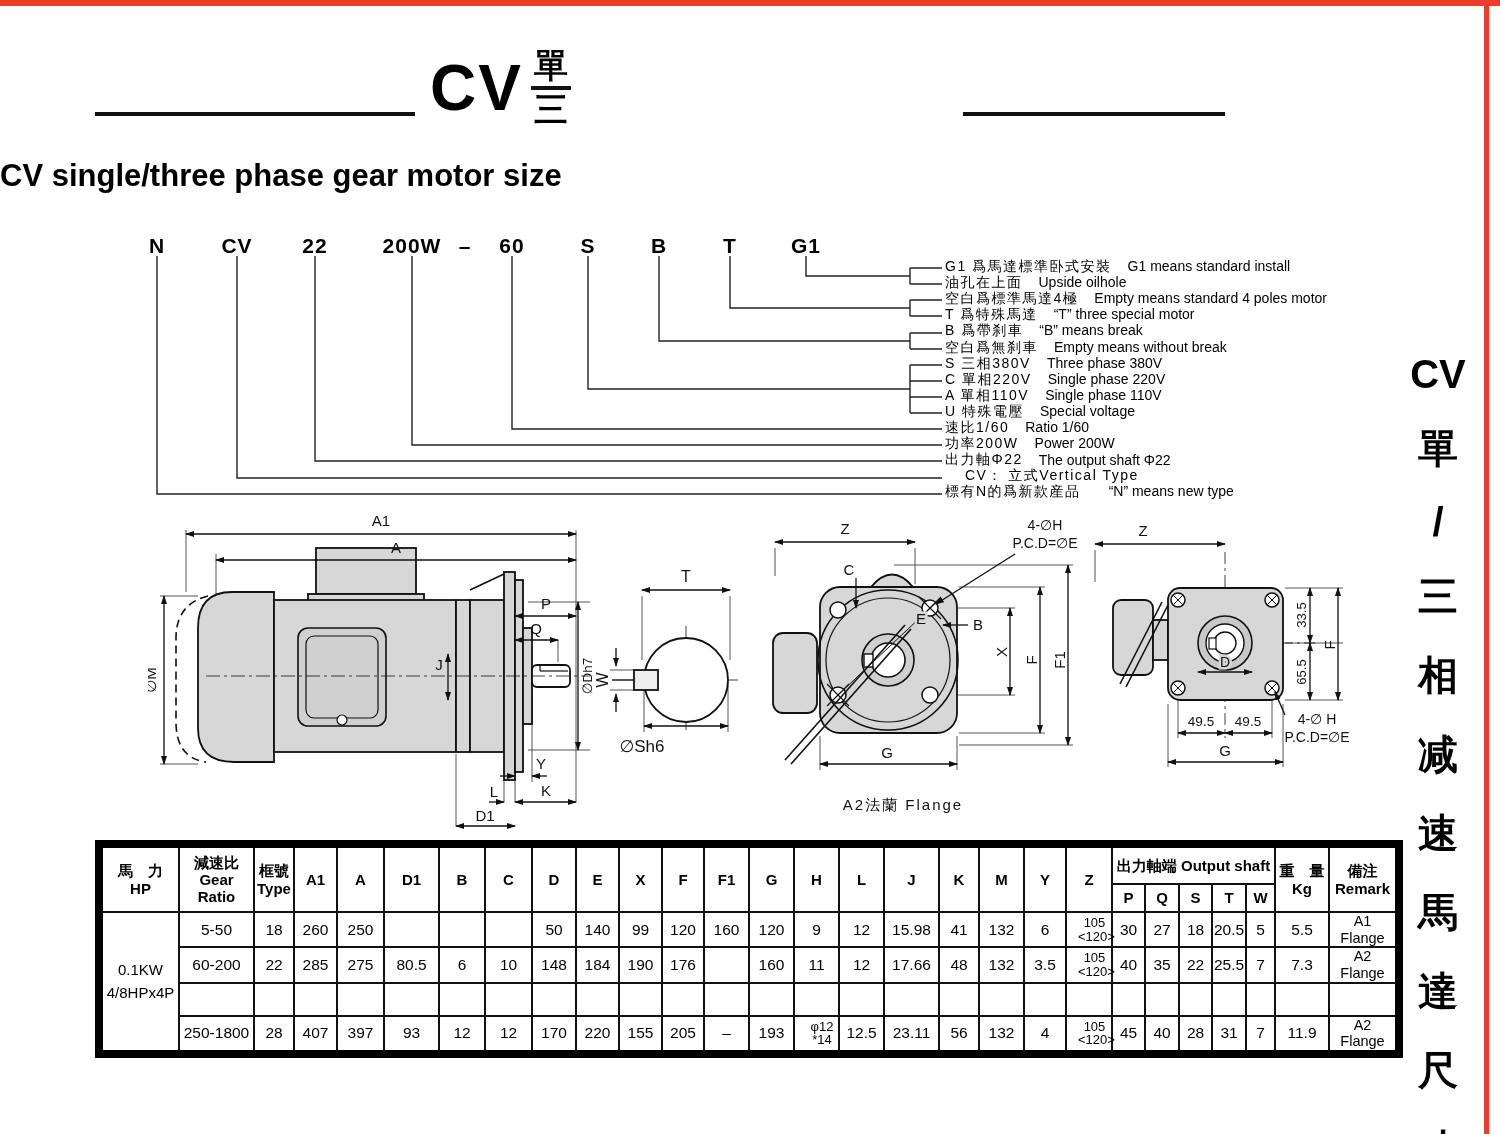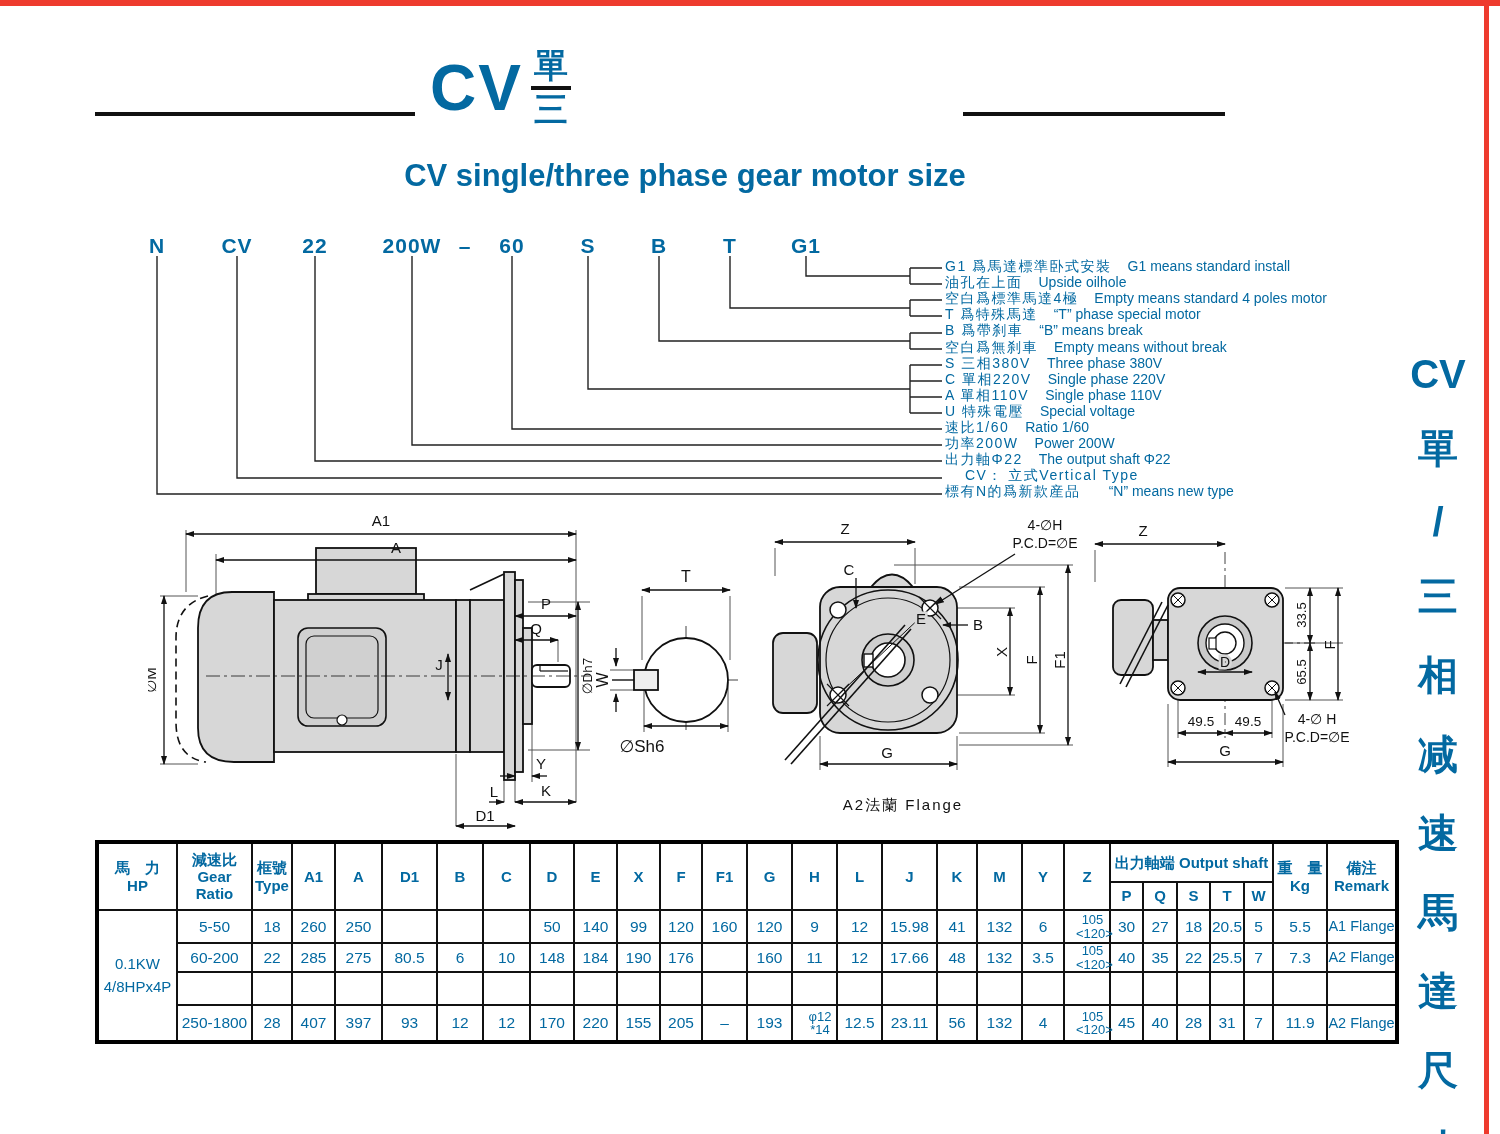--- a/index.html
+++ b/index.html
@@ -1,31 +1,31 @@
 <!DOCTYPE html>
 <html><head>
 <meta charset="utf-8">
 <style>
   html,body{margin:0;padding:0;background:#fff;}
   .page{position:relative;width:1500px;height:1134px;background:#ffffff;overflow:hidden;
-        font-family:"Liberation Sans",sans-serif;color:#0369a1;}
+        font-family:"Liberation Sans",sans-serif;color:#000000;}
   .red-top{position:absolute;left:0;top:0;width:1500px;height:6px;background:#ee3b2e;}
   .red-right{position:absolute;left:1484px;top:0;width:5px;height:1134px;background:#ee3b2e;}
 
   
   .title-row{position:absolute;left:430px;top:46px;display:flex;align-items:center;}
   .title-cv{font-size:64px;font-weight:600;letter-spacing:2px;line-height:1;}
   .frac{display:flex;flex-direction:column;align-items:center;font-size:34px;font-weight:700;
         line-height:1.15;margin:0 6px 0 8px;}
   .frac .top{border-bottom:4px solid #111;padding:0 3px 1px;}
   .title-zh{font-size:54px;font-weight:600;letter-spacing:4px;line-height:1;}
   .rule{position:absolute;top:112px;height:4px;background:#111;}
   .rule-left{left:95px;width:320px;}
   .rule-right{left:963px;width:262px;}
-  .subtitle{position:absolute;left:0;top:158px;width:1370px;text-align:center;
+  .subtitle{position:absolute;left:0;top:158px;width:1370px;text-align:left;
             font-size:31px;font-weight:600;}
 
   
   .tokens{position:absolute;left:0;top:234px;width:1500px;height:30px;}
   .token{position:absolute;top:0;transform:translateX(-50%);font-size:21px;font-weight:600;letter-spacing:1px;}
   .leaders{position:absolute;left:130px;top:252px;}
   .callout-row{position:absolute;display:flex;gap:16px;align-items:baseline;white-space:nowrap;left:945px;}
   .callout-row .zh{font-size:14px;font-weight:500;letter-spacing:1.5px;}
   .callout-row .en{font-size:14px;font-weight:500;}
 
@@ -33,21 +33,21 @@
   .sidebar{position:absolute;left:1402px;top:352px;width:72px;display:flex;flex-direction:column;
            align-items:center;gap:24px;font-size:40px;font-weight:600;}
 
   
   .drw{position:absolute;}
   .drw text{font-family:"Liberation Sans",sans-serif;fill:#111;}
   .caption{font-size:15px;letter-spacing:2px;}
 
   
   .dims-table{position:absolute;left:95px;top:840px;width:1300px;border-collapse:collapse;
-              table-layout:fixed;border:4px solid #000000;}
+              table-layout:fixed;border:8px solid #000000;}
   .dims-table th,.dims-table td{border:2px solid #111;text-align:center;vertical-align:middle;
               padding:0;white-space:pre-line;font-size:15px;line-height:1.15;}
   .dims-table th{font-weight:600;}
   .dims-table td{font-size:15.5px;}
   .dims-table td.power{font-size:15px;line-height:1.5;}
   .dims-table td.z-cell{font-size:13px;line-height:1.05;padding-left:11px;}
   .dims-table td.remark{font-size:14.5px;}
 </style>
 </head>
 <body>
@@ -100,21 +100,21 @@
       <div class="callout-row" style="top: 274.1px;">
         <span class="zh">油孔在上面</span>
         <span class="en">Upside oilhole</span>
       </div>
       <div class="callout-row" style="top: 290.2px;">
         <span class="zh">空白爲標準馬達4極</span>
         <span class="en">Empty means standard 4 poles motor</span>
       </div>
       <div class="callout-row" style="top: 306.3px;">
         <span class="zh">T 爲特殊馬達</span>
-        <span class="en">“T”  phase special motor</span>
+        <span class="en">“T”  three special motor</span>
       </div>
       <div class="callout-row" style="top: 322.4px;">
         <span class="zh">B  爲帶刹車</span>
         <span class="en">“B”  means break</span>
       </div>
       <div class="callout-row" style="top: 338.5px;">
         <span class="zh">空白爲無刹車</span>
         <span class="en">Empty means without break</span>
       </div>
       <div class="callout-row" style="top: 354.6px;">
@@ -134,21 +134,21 @@
         <span class="en">Special voltage</span>
       </div>
       <div class="callout-row" style="top: 419px;">
         <span class="zh">速比1/60</span>
         <span class="en">Ratio 1/60</span>
       </div>
       <div class="callout-row" style="top: 435.1px;">
         <span class="zh">功率200W</span>
         <span class="en">Power  200W</span>
       </div>
-      <div class="callout-row" style="top: 451.2px;">
+      <div class="callout-row" style="top: 451.2px; align-items: center;">
         <span class="zh">出力軸Φ22</span>
         <span class="en">The output shaft  Φ22</span>
       </div>
       <div class="callout-row" style="top: 467.3px; margin-left: 20px;">
         <span class="zh">CV：  立式Vertical Type</span>
       </div>
       <div class="callout-row" style="top: 483.4px; gap: 28px;">
         <span class="zh">標有N的爲新款産品</span>
         <span class="en">“N”  means new type</span>
       </div>

